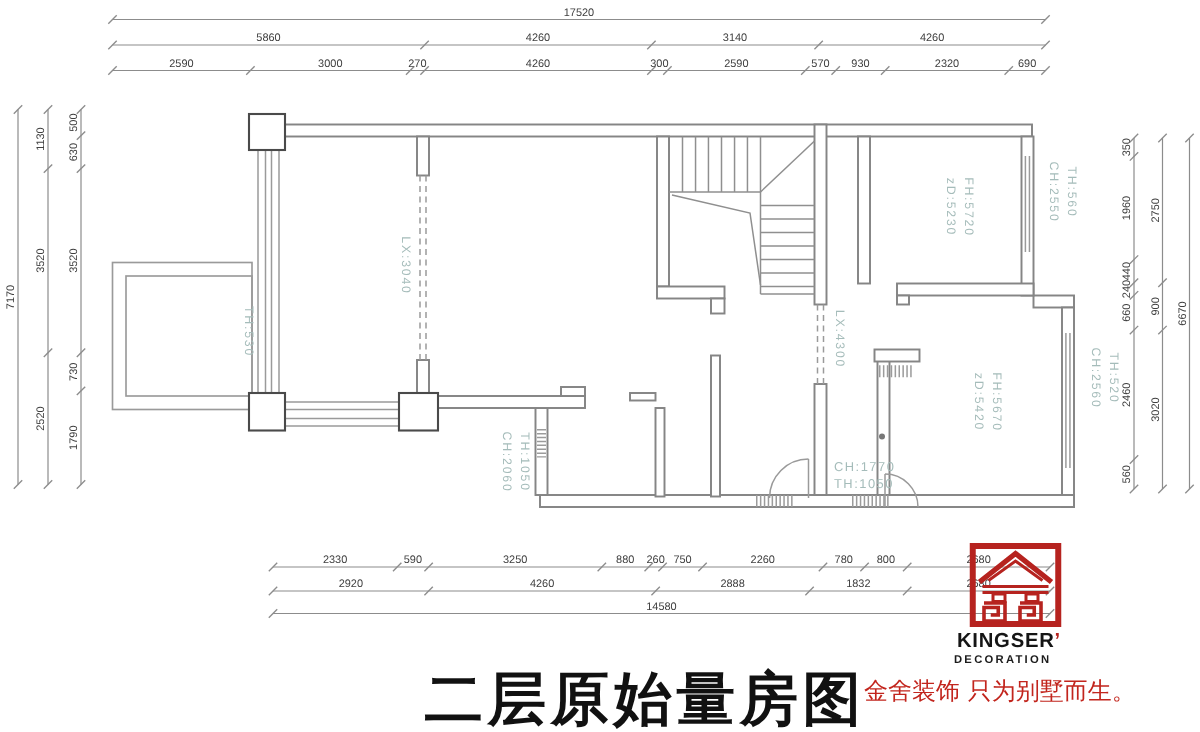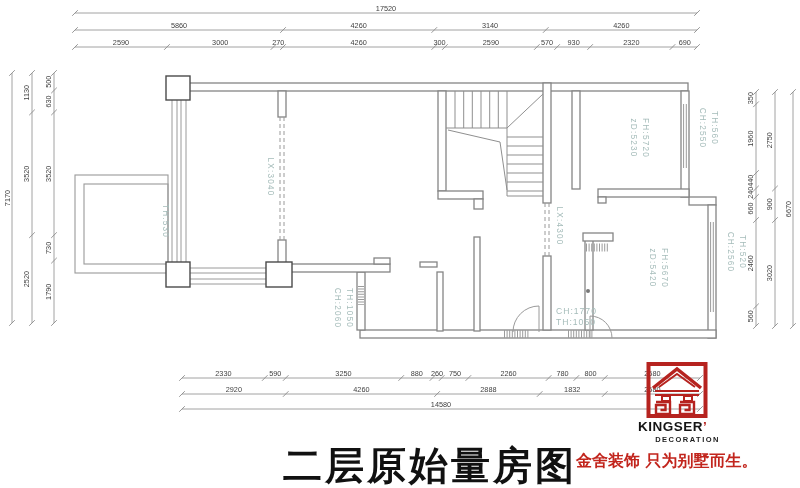--- a/index.html
+++ b/index.html
@@ -2,26 +2,26 @@
 <html><head>
 <meta charset="utf-8">
 <style>
   html,body{margin:0;padding:0;background:#fff;}
   .canvas{position:relative;width:800px;height:488px;background:#fff;overflow:hidden;
           font-family:"Liberation Sans","DejaVu Sans",sans-serif;}
   svg{position:absolute;left:0;top:0;}
   .abs{position:absolute;}
   .drawing-title{left:283px;top:439px;font-size:39px;font-weight:bold;letter-spacing:3px;
                  color:#111;font-family:"DejaVu Sans","Liberation Sans",sans-serif;white-space:nowrap;}
-  .tagline{left:576px;top:451px;font-size:16px;font-weight:700;color:#c2251d;white-space:nowrap;
+  .tagline{left:576px;top:451px;font-size:16px;font-weight:400;color:#c2251d;white-space:nowrap;
            font-family:"DejaVu Serif","Liberation Serif",serif;}
   .brand-name{left:638px;top:419px;width:80px;text-align:left;font-size:13.5px;font-weight:bold;
               letter-spacing:.5px;color:#151515;}
   .brand-name .mark{color:#b6231f;font-weight:bold;}
-  .brand-sub{left:636px;top:435px;width:84px;text-align:right;font-size:7.5px;font-weight:bold;
+  .brand-sub{left:636px;top:435px;width:84px;text-align:left;font-size:7.5px;font-weight:bold;
              letter-spacing:1.5px;color:#1c1c1c;}
 </style>
 </head>
 <body>
 
 <div class="canvas">
 
   <svg id="plan" width="800" height="488" viewBox="0 0 800 488">
 
     <g stroke="#9a9a9a" fill="none" stroke-width="1.1">

